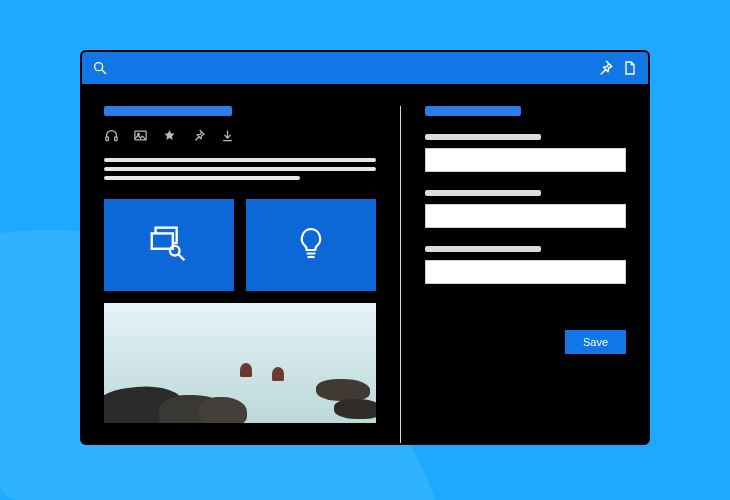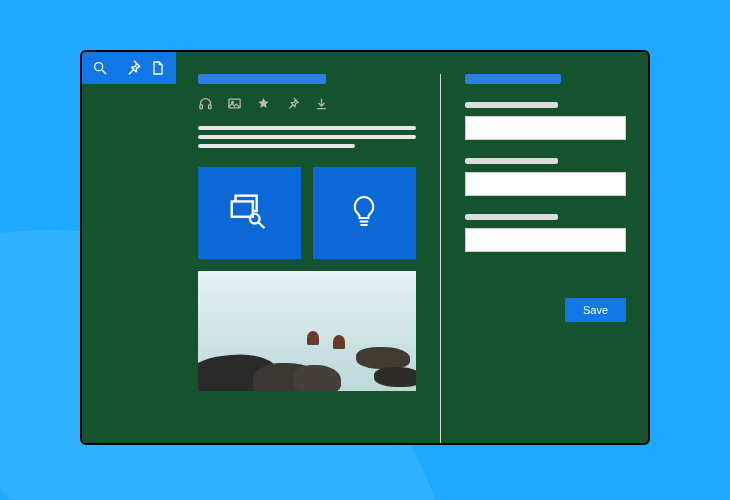--- a/index.html
+++ b/index.html
@@ -22,27 +22,27 @@
     background: #2fb3ff;
     border-radius: 50%;
     z-index: 0;
   }
   .window {
     position: absolute;
     left: 80px;
     top: 50px;
     width: 570px;
     height: 395px;
-    background: #14532d;
+    background: #000000;
     border: 2px solid #000;
     border-radius: 6px;
     overflow: hidden;
     z-index: 1;
     display: flex;
-    flex-direction: row;
+    flex-direction: column;
   }
   .topbar {
     height: 32px;
     background: #1176e6;
     display: flex;
     align-items: center;
     padding: 0 10px;
     gap: 8px;
   }
   .topbar .spacer { flex: 1; }

